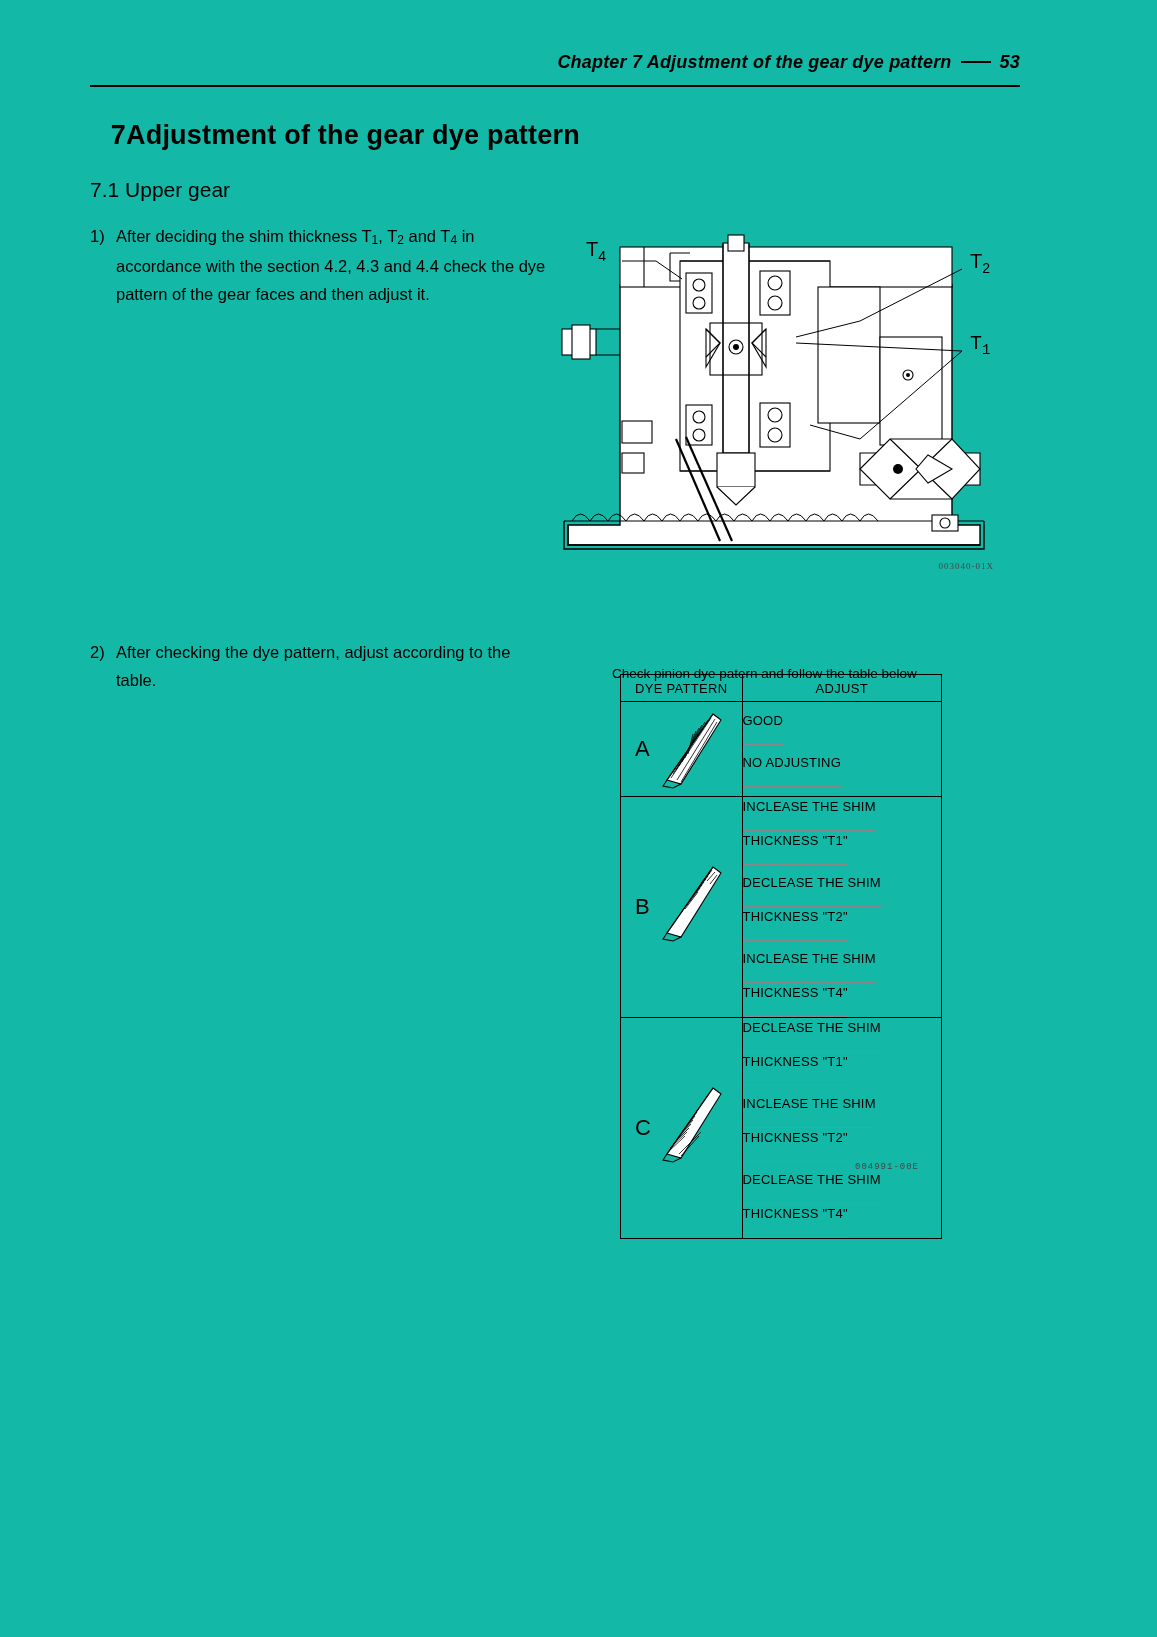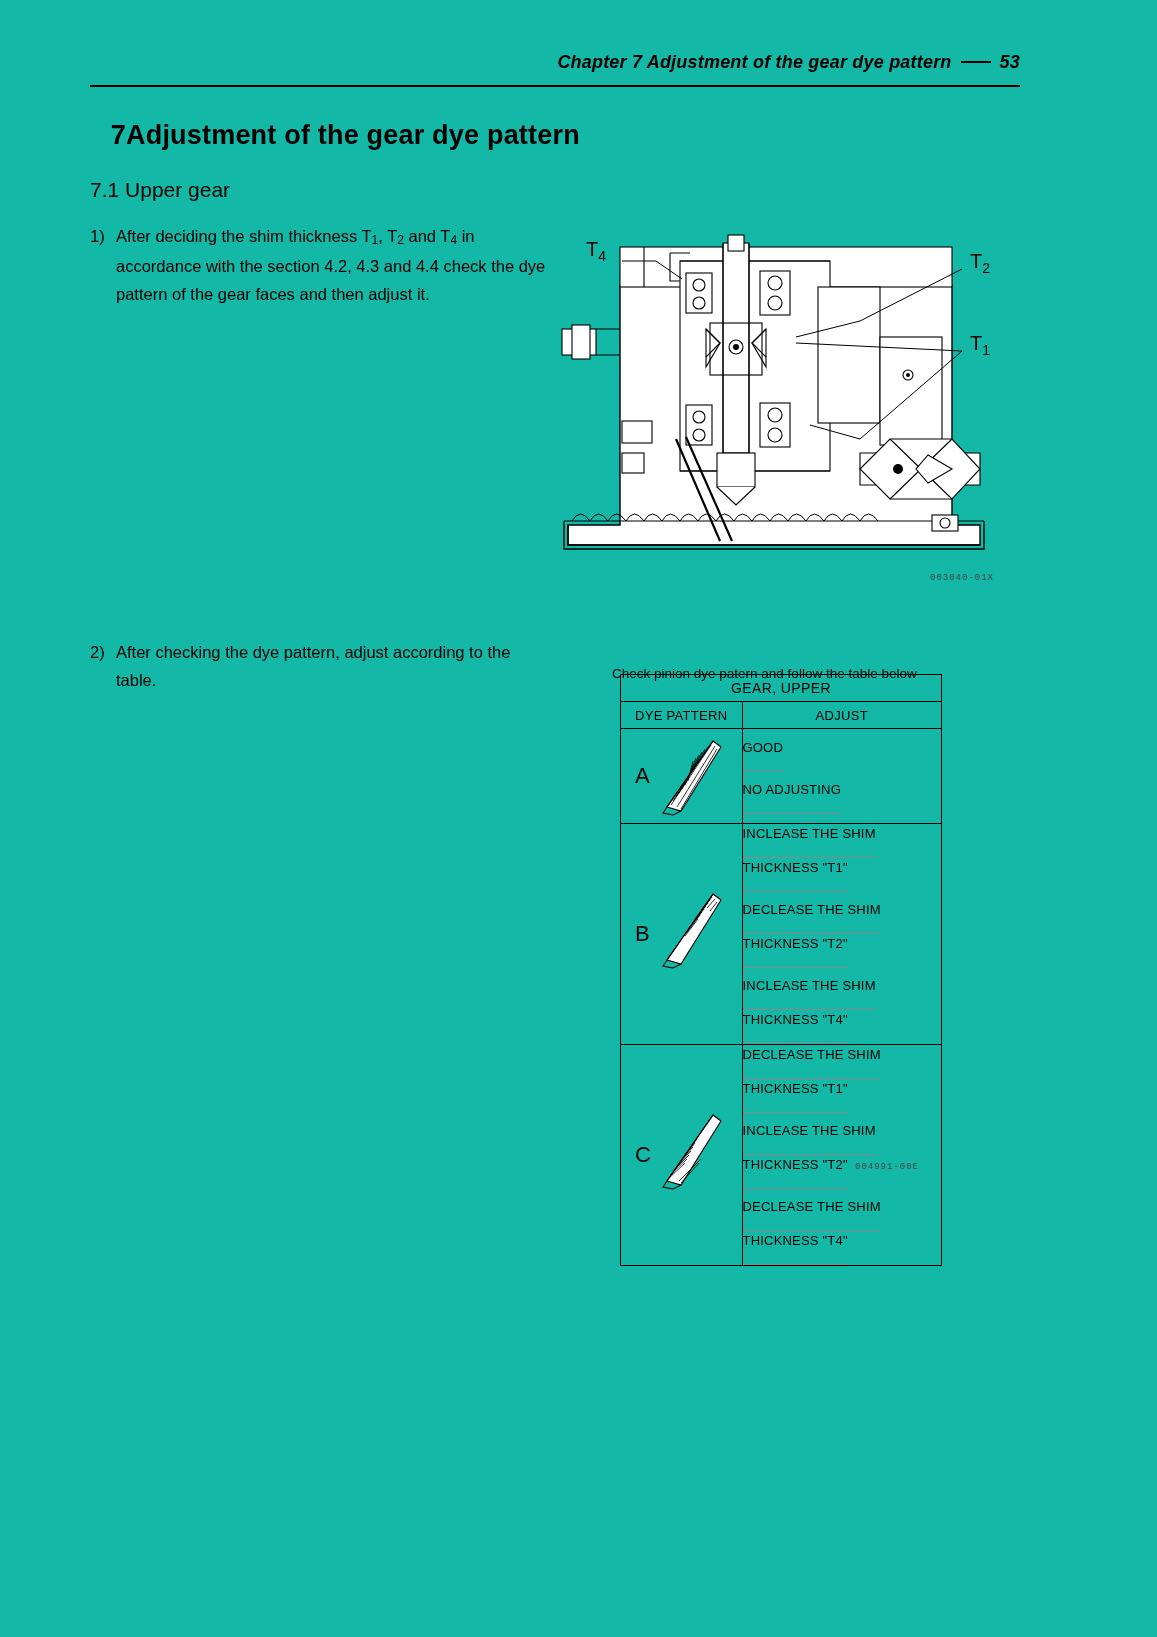--- a/index.html
+++ b/index.html
@@ -95,25 +95,25 @@
     position: absolute;
     left: 560px;
     top: 225px;
     width: 470px;
     height: 360px;
   }
   .fig1 svg { display: block; }
   .fig1-code {
     position: absolute;
     right: 36px;
-    bottom: 2px;
+    bottom: 14px;
     font-size: 9px;
     letter-spacing: 1px;
     color: #444;
-    font-family: Liberation Mono, monospace;
+    font-family: Liberation Serif, serif;
   }
   .callout {
     position: absolute;
     font-size: 20px;
   }
   .callout sub { font-size: 14px; }
 
   
   .table-caption {
     position: absolute;
@@ -301,31 +301,28 @@
     </svg>
     <div class="fig1-code">003040-01X</div>
   </div>
 
   <div class="callout" style="left: 586px; top: 238px;">
     <span>T</span><sub>4</sub>
   </div>
   <div class="callout" style="left: 970px; top: 250px;">
     <span>T</span><sub>2</sub>
   </div>
-  <div class="callout" style="left: 970px; top: 332px;">
+  <div class="callout" style="left: 970px; top: 332px; font-family: Liberation Mono, monospace;">
     <span>T</span><sub>1</sub>
   </div>
 
   <div class="table-caption">Check pinion dye patern and follow the table below</div>
 
   <table class="dye-table">
     <tbody>
-        <tr>
-      <td class="tbl-title" colspan="2">GEAR, UPPER</td>
-    </tr>
     <tr>
       <td class="tbl-head col-pattern">DYE PATTERN</td>
       <td class="tbl-head col-adjust">ADJUST</td>
     </tr>
 
     <tr>
       <td class="pattern-cell">
         <div class="pattern-inner">
           <span class="pattern-letter">A</span>
           <span class="pattern-art">

